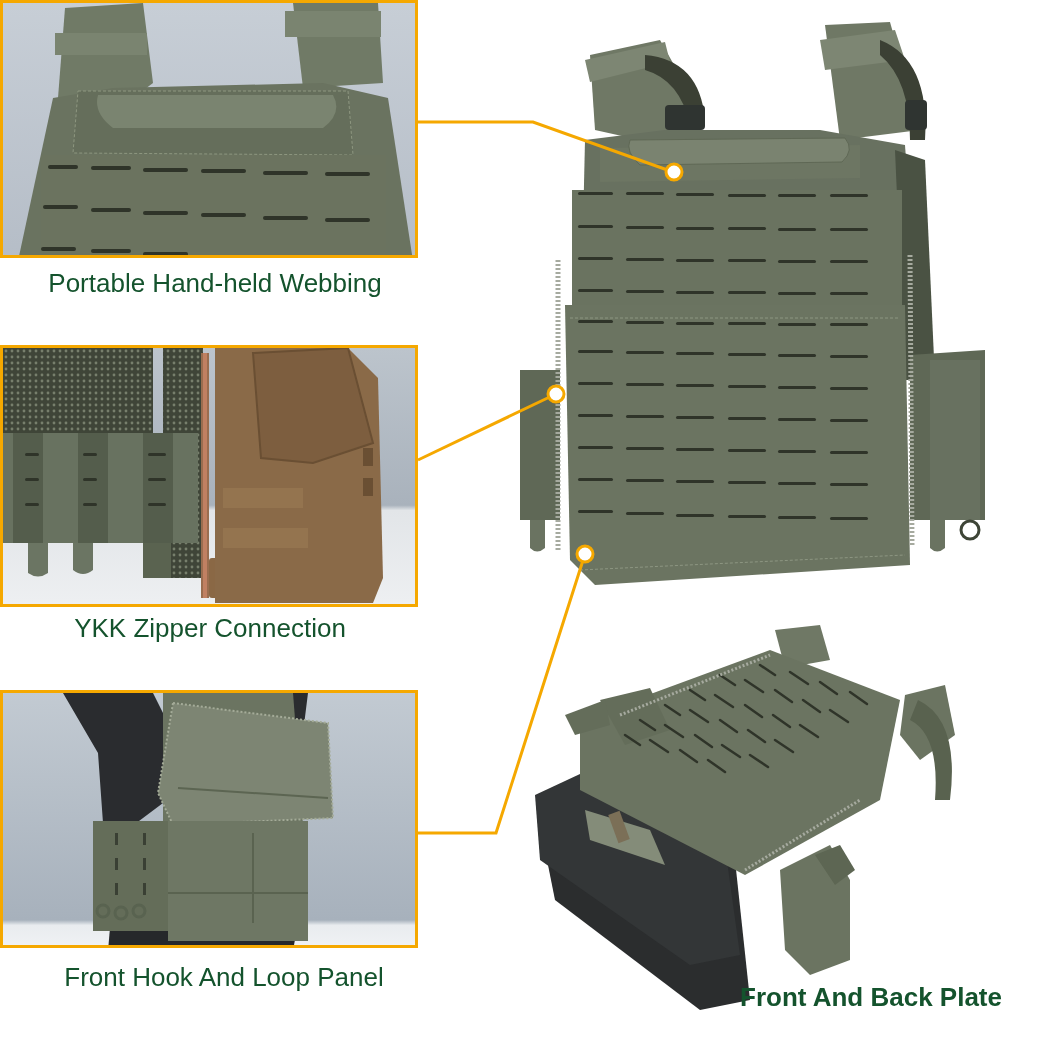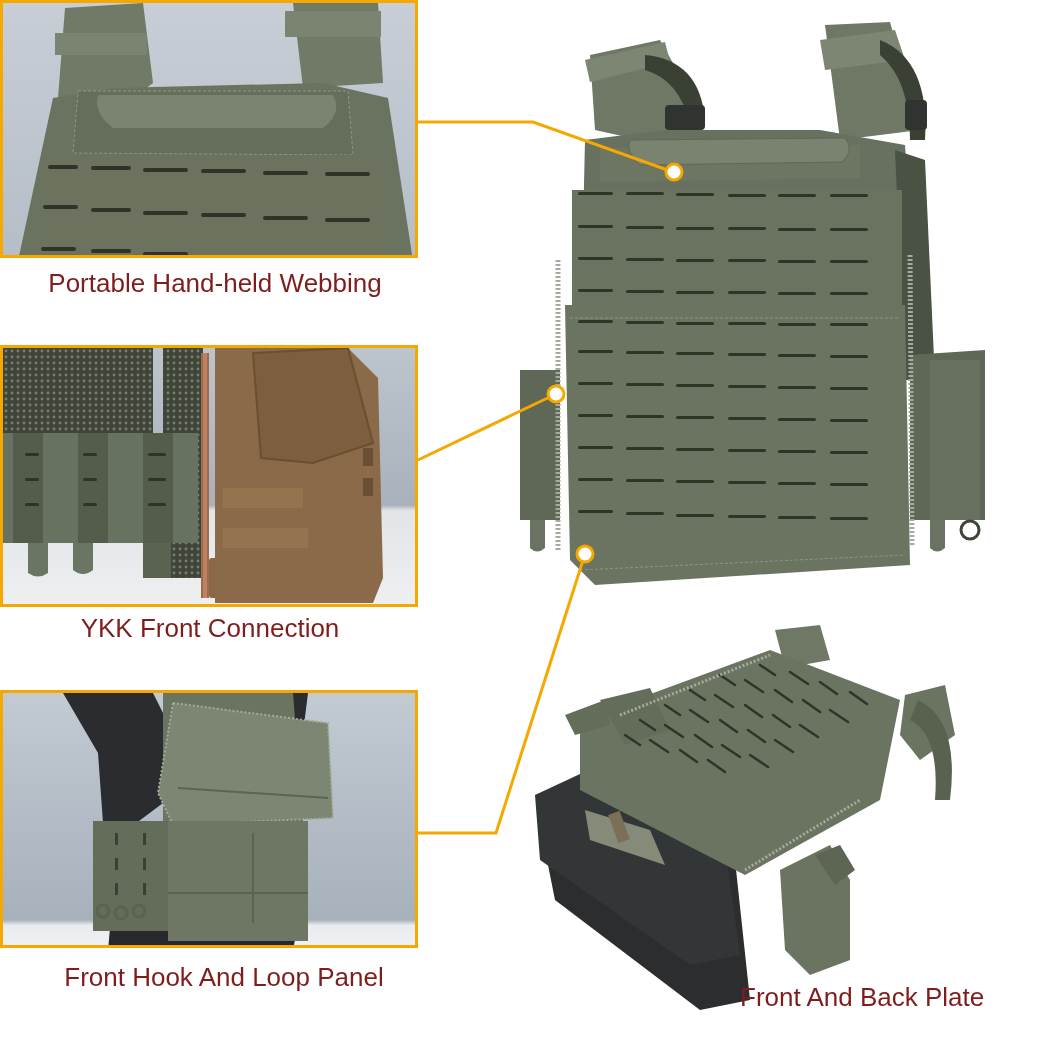--- a/index.html
+++ b/index.html
@@ -1,18 +1,18 @@
 <!DOCTYPE html>
 <html><head>
 <meta charset="utf-8">
 <style>
   html, body { margin:0; padding:0; background:#ffffff; }
   body { width:1050px; height:1050px; position:relative; overflow:hidden; font-family:"Liberation Sans", sans-serif; }
   .photo-box { position:absolute; border:3px solid #f5a800; box-sizing:border-box; overflow:hidden; }
-  .caption { position:absolute; color:#7f1d1d; font-size:26px; white-space:nowrap; text-align:center; }
+  .caption { position:absolute; color:#14532d; font-size:26px; white-space:nowrap; text-align:center; }
   .scene { position:absolute; inset:0; }
   svg { display:block; }
   .overlay { position:absolute; left:0; top:0; pointer-events:none; }
 </style>
 </head>
 <body>
 
 <div class="photo-box" style="left:0; top:0; width:418px; height:258px;">
   <svg class="scene" width="418" height="258" viewBox="0 0 418 258">
     <defs>
@@ -100,21 +100,21 @@
     <rect x="206" y="210" width="12" height="40" rx="3" fill="#8a6845"></rect>
 
     <path d="M212 0 L345 0 L375 30 L380 230 L370 255 L212 255 Z" fill="#8a6a48"></path>
     <path d="M250 5 L345 0 L370 95 L310 115 L258 110 Z" fill="#7d5e3f" stroke="#6a4f33" stroke-width="2"></path>
     <rect x="220" y="140" width="80" height="20" fill="#94744f"></rect>
     <rect x="220" y="180" width="85" height="20" fill="#94744f"></rect>
     <rect x="360" y="100" width="10" height="18" fill="#6a4f33"></rect>
     <rect x="360" y="130" width="10" height="18" fill="#6a4f33"></rect>
   </svg>
 </div>
-<div class="caption" style="left:0; top:613px; width:420px;">YKK Front Connection</div>
+<div class="caption" style="left:0; top:613px; width:420px;">YKK Zipper Connection</div>
 
 <div class="photo-box" style="left:0; top:690px; width:418px; height:258px;">
   <svg class="scene" width="418" height="258" viewBox="0 0 418 258">
     <defs>
       <linearGradient id="bg3" x1="0" y1="0" x2="0" y2="1">
         <stop offset="0" stop-color="#c2cad2"></stop>
           <stop offset="0.88" stop-color="#a7b1bc"></stop>
           <stop offset="0.9" stop-color="#e9ecef"></stop>
           <stop offset="1" stop-color="#f1f3f5"></stop>
       </linearGradient>
@@ -302,21 +302,21 @@
 
   <path d="M585 810 L650 830 L665 865 L590 840 Z" fill="#848c79"></path>
   <rect x="613" y="812" width="12" height="30" fill="#7b6f57" transform="rotate(-20 619 827)"></rect>
 
   <path d="M780 870 L830 845 L850 880 L850 960 L810 975 L785 950 Z" fill="#6b7461"></path>
   <path d="M815 855 L840 845 L855 870 L835 885 Z" fill="#5d6653"></path>
   <line x1="745" y1="870" x2="860" y2="800" stroke="#a6aa9f" stroke-width="3" stroke-dasharray="2 2"></line>
   <line x1="620" y1="715" x2="770" y2="655" stroke="#a6aa9f" stroke-width="3" stroke-dasharray="2 2"></line>
 </svg>
 
-<div class="caption" style="left:740px; top:982px; width:290px; text-align:left;">Front And Back Plate</div>
+<div class="caption" style="left:740px; top:982px; width:290px; text-align:left;font-weight:bold;">Front And Back Plate</div>
 
 <svg class="overlay" width="1050" height="1050" viewBox="0 0 1050 1050">
   <g stroke="#f5a800" stroke-width="3" fill="none">
     <polyline points="418,122 533,122 673,172"></polyline>
     <polyline points="418,460 556,394"></polyline>
     <polyline points="418,833 496,833 585,554"></polyline>
   </g>
   <g fill="#ffffff" stroke="#f5a800" stroke-width="3">
     <circle cx="674" cy="172" r="8"></circle>
     <circle cx="556" cy="394" r="8"></circle>

